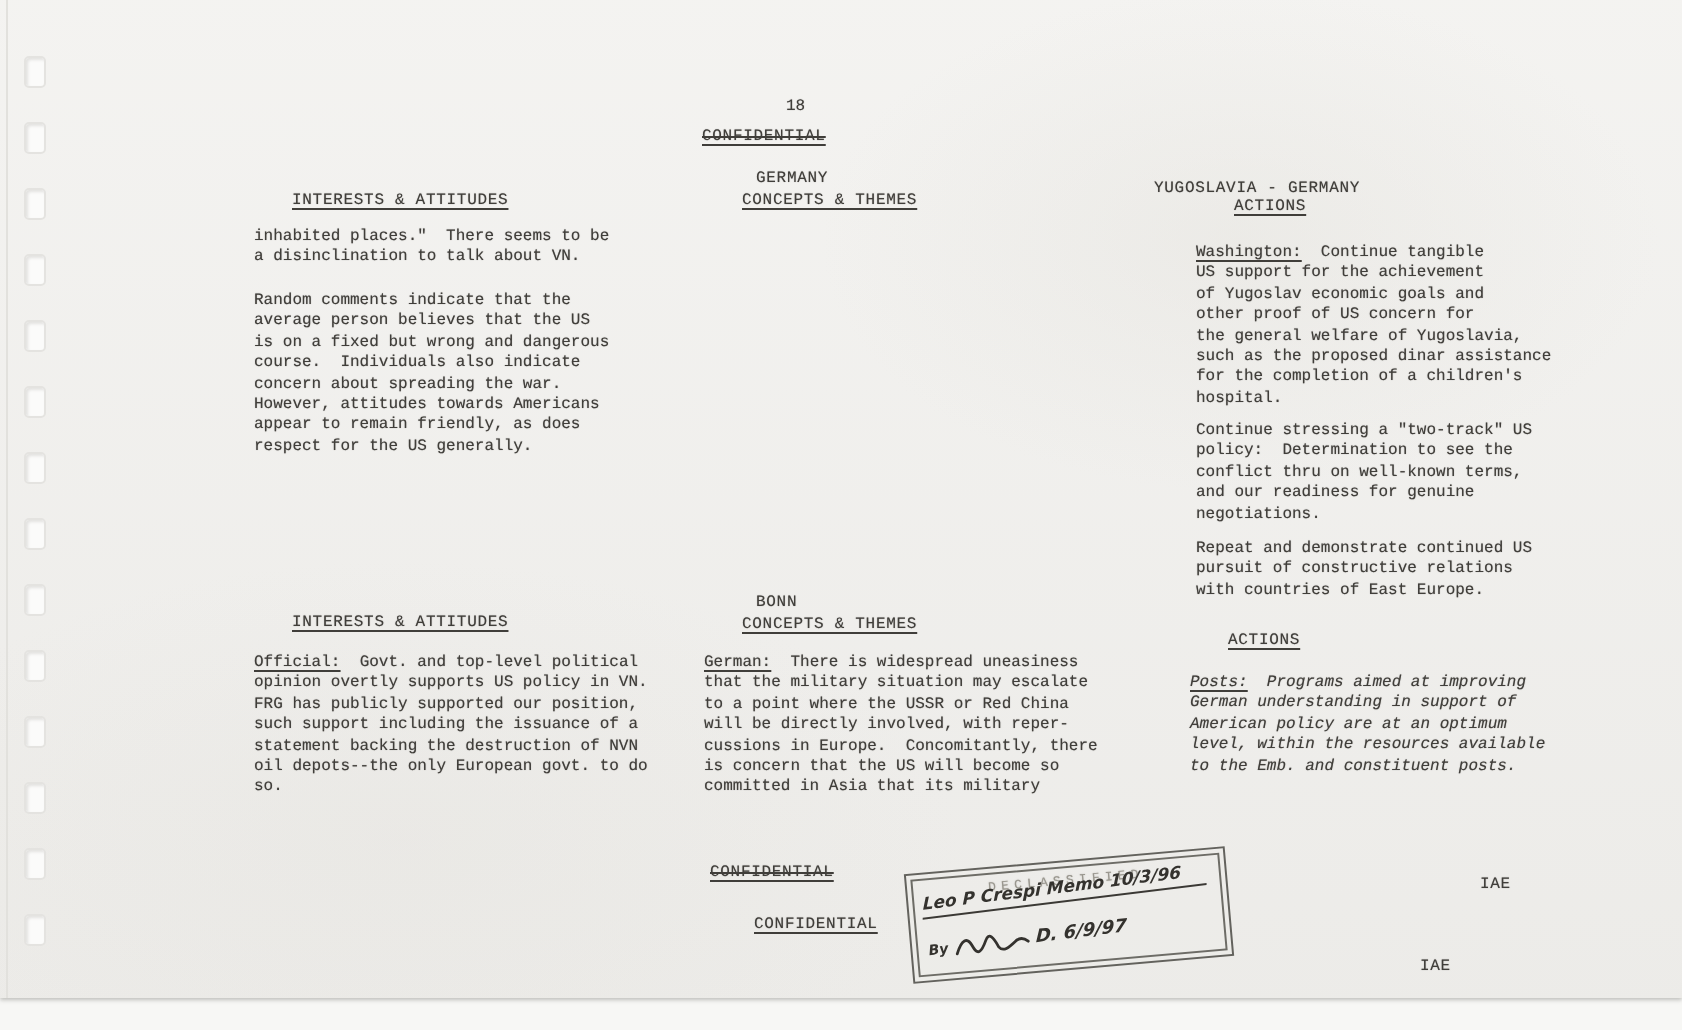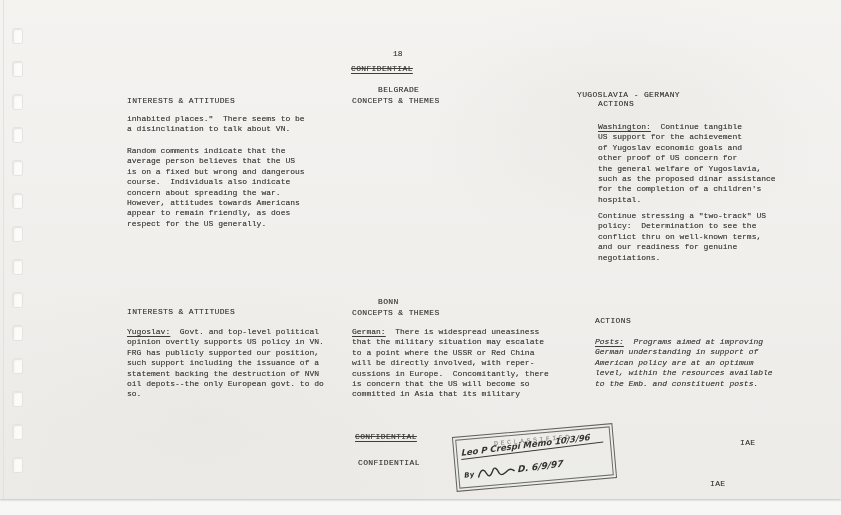--- a/index.html
+++ b/index.html
@@ -34,21 +34,21 @@
     box-shadow: inset 1px 1px 1.5px rgba(120,118,112,0.18);
   }
   .txt {
     position: absolute;
     font-size: 8px; line-height: 10.4px;
     color: #403e3a;
     text-shadow: 0 0 0.5px rgba(64,62,58,0.55);
     white-space: pre;
   }
   .hdr { letter-spacing: 0.35px; }
-  .u { text-underline-offset: 2px; text-decoration-thickness: 0.9px; }
+  .u { text-decoration: underline; text-underline-offset: 2px; text-decoration-thickness: 0.9px; margin-left: 19px; }
   .struck { text-decoration: underline line-through; text-underline-offset: 2px; text-decoration-thickness: 0.9px; }
   .lead { text-decoration: underline; text-underline-offset: 1.5px; text-decoration-thickness: 0.9px; }
   
   .stamp {
     position: absolute; left: 454px; top: 430px; width: 161px; height: 55px;
     transform: rotate(-5deg);
     border: 1.5px solid #63625d;
     padding: 2px;
     background: rgba(240,239,236,0.2);
   }
@@ -106,21 +106,21 @@
     <div class="hole" style="top:358px"></div>
     <div class="hole" style="top:391px"></div>
     <div class="hole" style="top:424px"></div>
     <div class="hole" style="top:457px"></div>
 
     <div class="txt" style="left:393px; top:49px;">18</div>
     <div class="txt struck hdr" style="left:351px; top:64px;">CONFIDENTIAL</div>
     <div class="txt hdr" style="left:577px; top:46px;margin-top:44px;">YUGOSLAVIA - GERMANY</div>
 
     <div class="txt u hdr" style="left:127px; top:96px;">INTERESTS &amp; ATTITUDES</div>
-    <div class="txt hdr" style="left:378px; top:85px;">BELGRADE</div>
+    <div class="txt hdr" style="left:378px; top:85px;">GERMANY</div>
     <div class="txt u hdr" style="left:352px; top:96px;">CONCEPTS &amp; THEMES</div>
     <div class="txt u hdr" style="left:598px; top:99px;">ACTIONS</div>
 
     <div class="txt" style="left:127px; top:114px;">inhabited places."  There seems to be
 a disinclination to talk about VN.</div>
     <div class="txt" style="left:127px; top:146px;">Random comments indicate that the
 average person believes that the US
 is on a fixed but wrong and dangerous
 course.  Individuals also indicate
 concern about spreading the war.
@@ -134,27 +134,30 @@
 other proof of US concern for
 the general welfare of Yugoslavia,
 such as the proposed dinar assistance
 for the completion of a children's
 hospital.</span></div>
     <div class="txt" style="left:598px; top:211px;">Continue stressing a "two-track" US
 policy:  Determination to see the
 conflict thru on well-known terms,
 and our readiness for genuine
 negotiations.</div>
+    <div class="txt" style="left:598px; top:270px;">Repeat and demonstrate continued US
+pursuit of constructive relations
+with countries of East Europe.</div>
 
     <div class="txt u hdr" style="left:127px; top:307px;">INTERESTS &amp; ATTITUDES</div>
     <div class="txt hdr" style="left:378px; top:297px;">BONN</div>
     <div class="txt u hdr" style="left:352px; top:308px;">CONCEPTS &amp; THEMES</div>
     <div class="txt u hdr" style="left:595px; top:316px;">ACTIONS</div>
 
-    <div class="txt" style="left:127px; top:327px;"><span class="lead">Yugoslav:</span><span>  Govt. and top-level political
+    <div class="txt" style="left:127px; top:327px;"><span class="lead">Official:</span><span>  Govt. and top-level political
 opinion overtly supports US policy in VN.
 FRG has publicly supported our position,
 such support including the issuance of a
 statement backing the destruction of NVN
 oil depots--the only European govt. to do
 so.</span></div>
 
     <div class="txt" style="left:352px; top:327px;"><span class="lead">German:</span><span>  There is widespread uneasiness
 that the military situation may escalate
 to a point where the USSR or Red China

